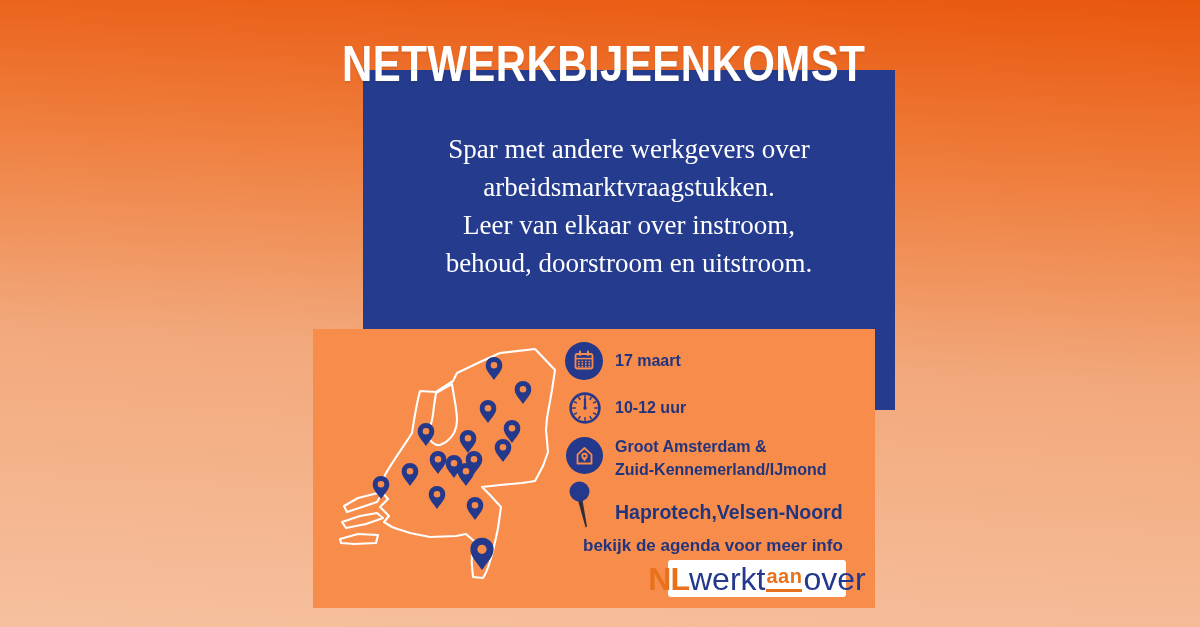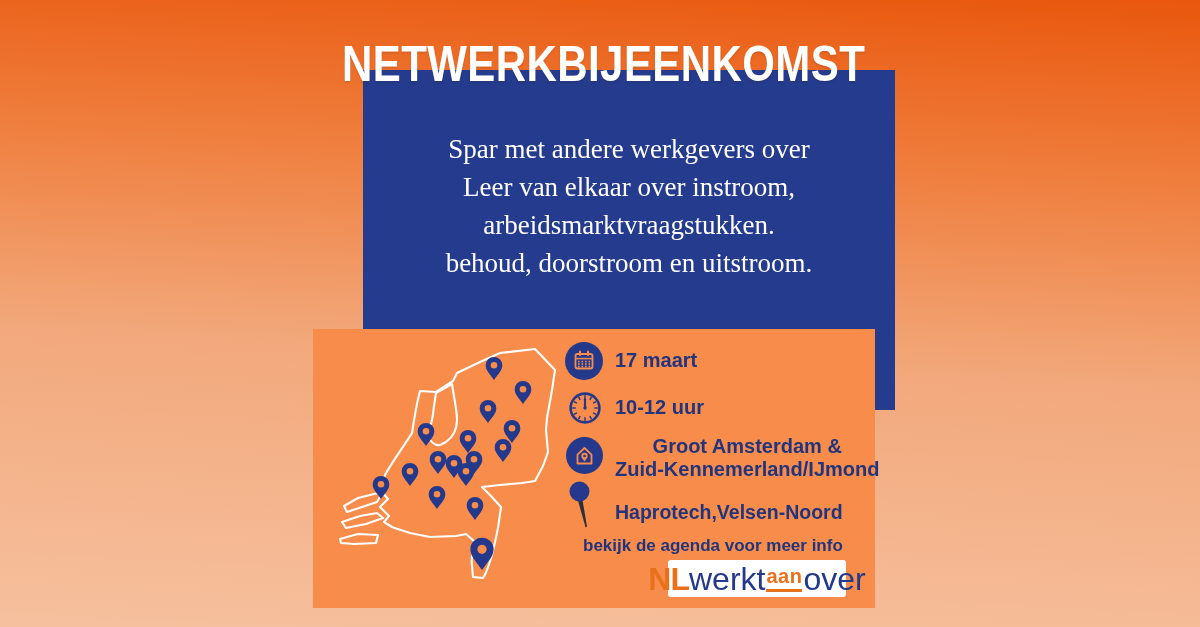--- a/index.html
+++ b/index.html
@@ -13,21 +13,21 @@
   .stage{position:relative;width:1200px;height:627px;overflow:hidden;
     background:linear-gradient(183deg,var(--bg-top) 0%,var(--bg-mid) 26%,var(--bg-low) 56%,var(--bg-bottom) 100%);}
   .panel{position:absolute;left:363px;top:70px;width:532px;height:340px;background:var(--panel-blue);}
   .title{position:absolute;left:342px;top:38px;width:700px;color:var(--white);
     font-size:50px;font-weight:bold;line-height:52px;letter-spacing:0.5px;white-space:nowrap;
     transform:scaleX(0.84);transform-origin:left top;text-shadow:0 2px 2px rgba(40,30,10,0.12);}
   .intro{position:absolute;left:363px;top:122px;width:532px;text-align:center;
     color:var(--white);font-family:"Liberation Serif",serif;font-size:27px;line-height:38px;margin-top:8px;}
   .card{position:absolute;left:313px;top:329px;width:562px;height:279px;background:var(--card-orange);}
   .map-svg{position:absolute;left:17px;top:1px;}
-  .row-label{position:absolute;color:var(--text-navy);font-weight:bold;font-size:20px;line-height:23px;white-space:nowrap;}
+  .row-label{position:absolute;color:var(--text-navy);font-weight:bold;font-size:16px;line-height:23px;white-space:nowrap;}
   .icon{position:absolute;}
   .cta{position:absolute;left:270px;top:207px;width:270px;text-align:left;
     color:var(--text-navy);font-weight:bold;font-size:17px;white-space:nowrap;}
   .logo-box{position:absolute;left:355px;top:231px;width:178px;height:37px;background:var(--white);
     border-radius:3px;display:flex;align-items:center;justify-content:center;white-space:nowrap;}
   .logo-box span{font-size:32px;line-height:1;}
   .logo-nl{color:var(--logo-orange);font-weight:bold;letter-spacing:-1px;}
   .logo-werkt,.logo-werk{color:var(--icon-navy);}
   .logo-aan{color:var(--logo-orange);font-weight:bold;font-size:20px !important;letter-spacing:0.5px;
     border-bottom:3px solid var(--logo-orange);padding-bottom:3px;margin:0 1px;}
@@ -36,22 +36,22 @@
 <body>
 
 <div class="stage">
 
   <div class="panel"></div>
 
   <div class="title">NETWERKBIJEENKOMST</div>
 
   <div class="intro">
     <div>Spar met andere werkgevers over</div>
+    <div>arbeidsmarktvraagstukken.</div>
     <div>Leer van elkaar over instroom,</div>
-    <div>arbeidsmarktvraagstukken.</div>
     <div>behoud, doorstroom en uitstroom.</div>
   </div>
 
   <div class="card">
 
     <svg class="map-svg" width="230" height="280" viewBox="0 0 230 280">
       <defs>
         <g id="pin">
           <path d="M0,0 C-4.3,-6.2 -8.3,-9.6 -8.3,-14.8 A8.3,8.3 0 1,1 8.3,-14.8 C8.3,-9.6 4.3,-6.2 0,0 Z" fill="var(--icon-navy)"></path>
           <circle cx="0" cy="-14.8" r="3.3" fill="var(--card-orange)"></circle>
@@ -129,21 +129,21 @@
       <circle cx="18" cy="18" r="1.7" fill="var(--icon-navy)"></circle>
     </svg>
     <div class="row-label" style="left:302px;top:67px;">10-12 uur</div>
 
     <svg class="icon" style="left:253px;top:108px;" width="37" height="37" viewBox="0 0 37 37">
       <circle cx="18.5" cy="18.5" r="18.5" fill="var(--icon-navy)"></circle>
       <path d="M11.5,17.6 L18.5,11 L25.5,17.6 L25.5,26.5 L11.5,26.5 Z" fill="none" stroke="var(--card-orange)" stroke-width="1.8" stroke-linejoin="round"></path>
       <path d="M18.5,24.5 C16.8,22 15.3,20.8 15.3,19 A3.2,3.2 0 1,1 21.7,19 C21.7,20.8 20.2,22 18.5,24.5 Z" fill="var(--card-orange)"></path>
       <circle cx="18.5" cy="19" r="1.3" fill="var(--icon-navy)"></circle>
     </svg>
-    <div class="row-label" style="left:302px;top:106px;text-align:center;">
+    <div class="row-label" style="left:302px;top:106px;">
       <div>Groot Amsterdam &amp;</div>
       <div>Zuid-Kennemerland/IJmond</div>
     </div>
 
     <svg class="icon" style="left:256px;top:152px;" width="26" height="48" viewBox="0 0 26 48">
       <path d="M9,19.5 L13.5,19 L18,45.5 L16.6,46.4 Z" fill="var(--needle)"></path>
       <circle cx="10.5" cy="10.5" r="10" fill="var(--icon-navy)"></circle>
     </svg>
     <div class="row-label" style="left:302px;top:172px;font-size:19.5px;">Haprotech,Velsen-Noord</div>
 

